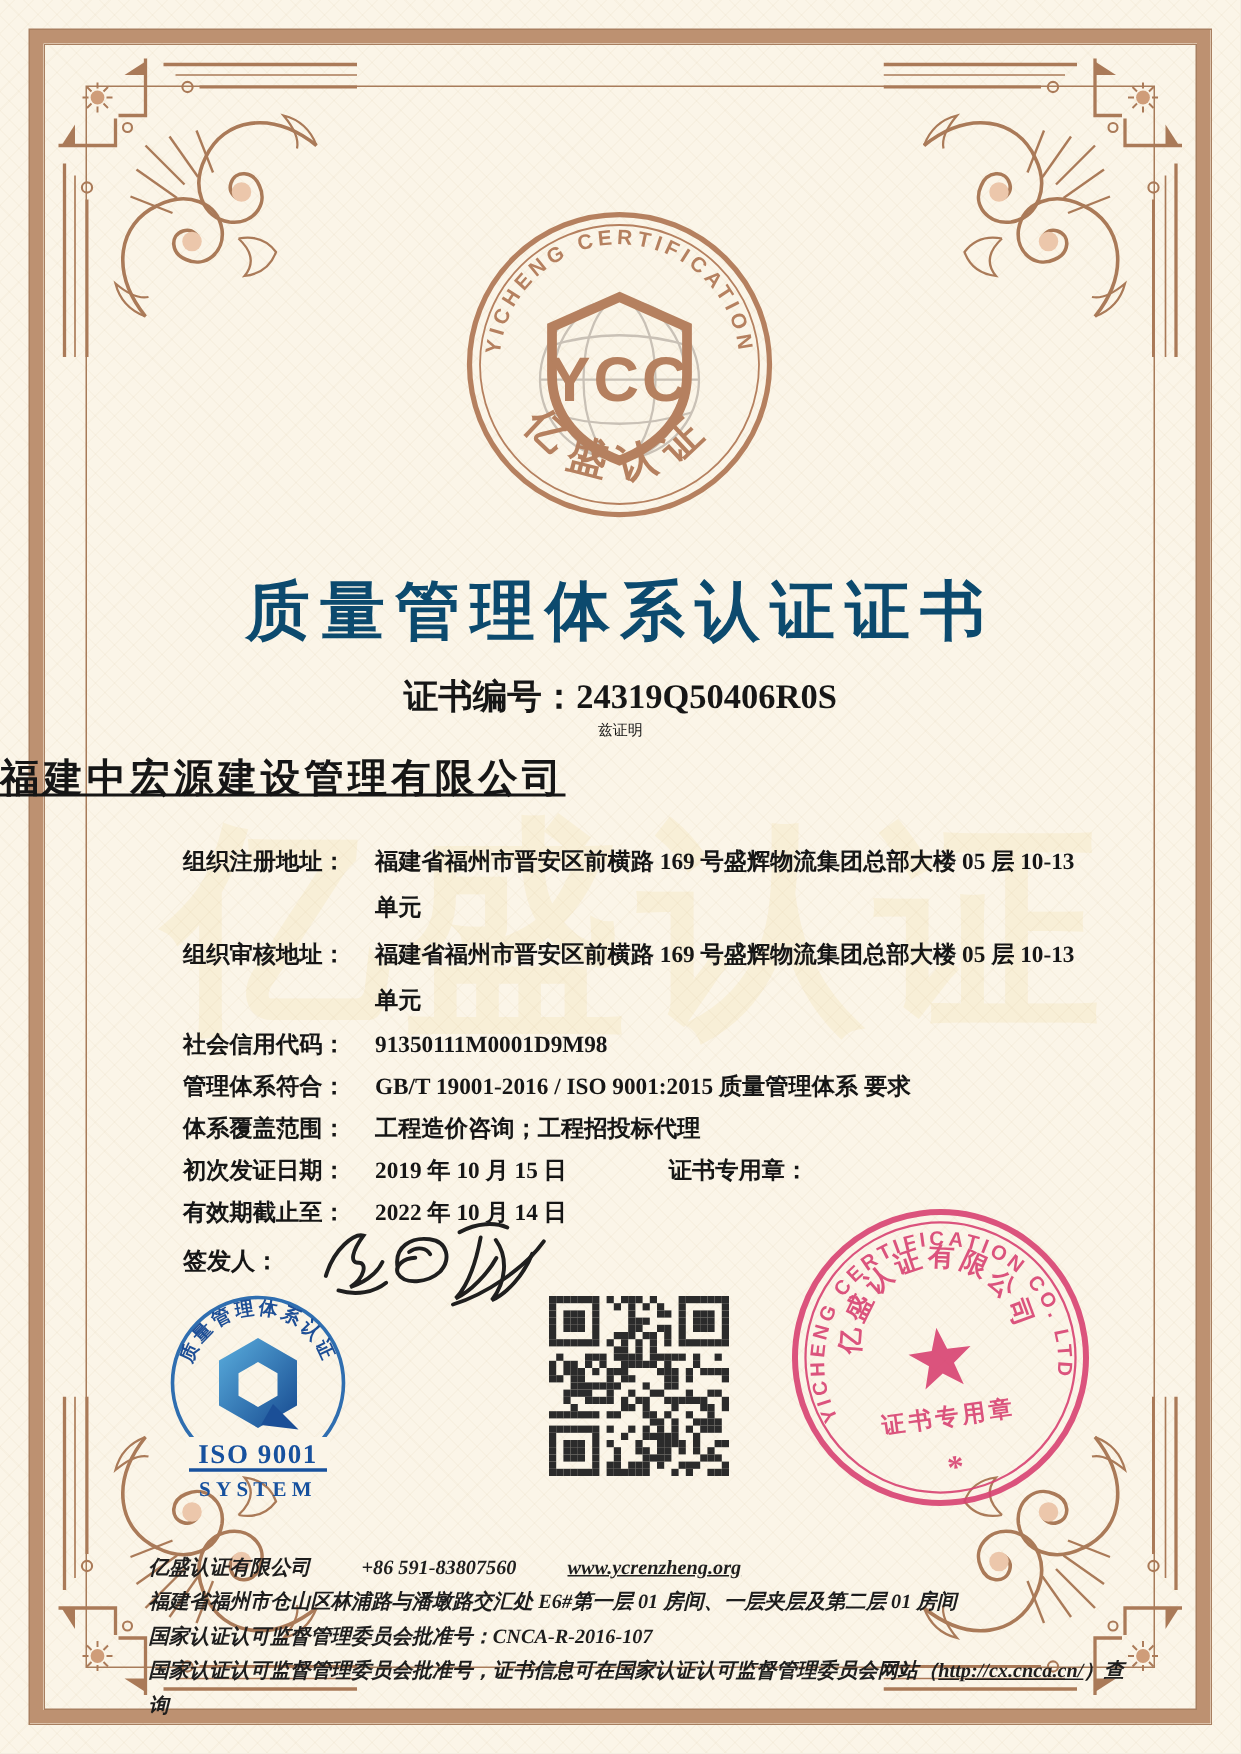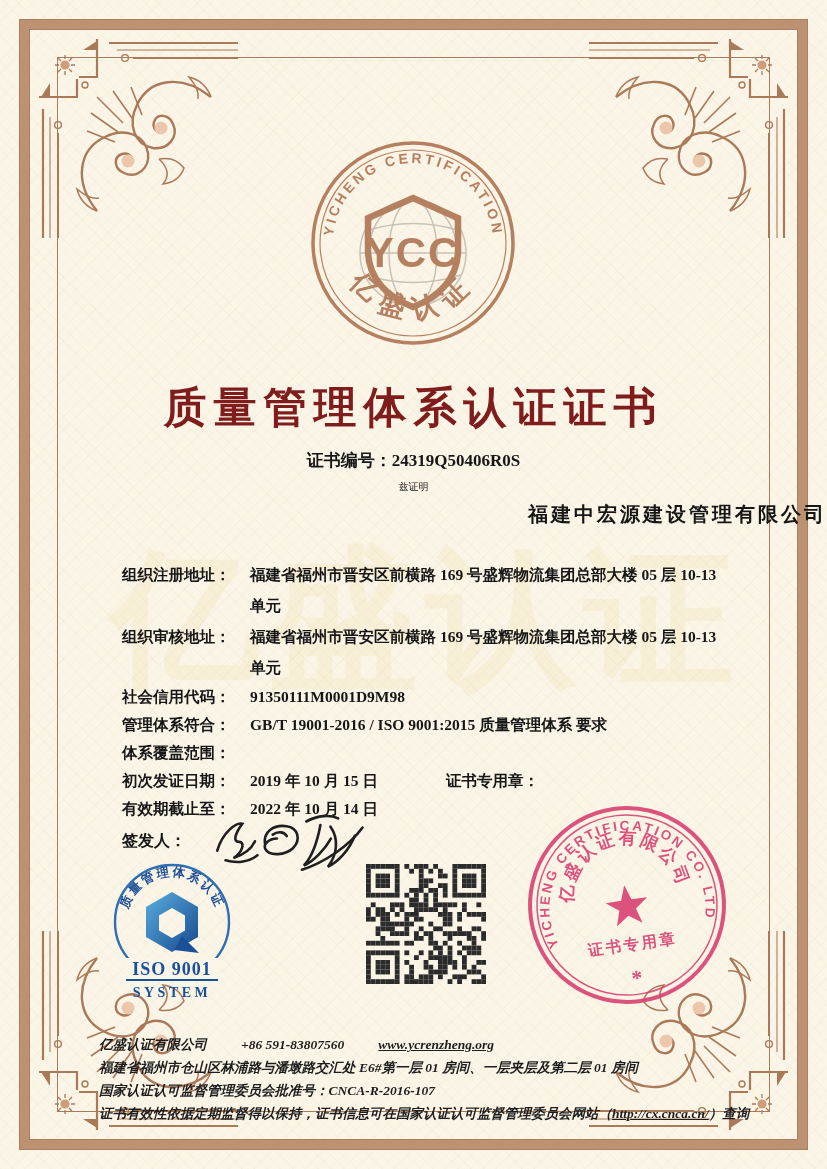--- a/index.html
+++ b/index.html
@@ -17,24 +17,24 @@
   .band{position:absolute;inset:20px;border:9px solid #bd9171;z-index:1;box-shadow:inset 0 0 0 1px #a87f60, 0 0 0 1px #a87f60;}
   .pinstripe{position:absolute;inset:57px;border:1.5px solid #a87c5a;z-index:1;}
   .corner{position:absolute;width:205px;height:205px;z-index:2;}
   .corner.tl{top:33px;left:33px;}
   .corner.tr{top:33px;right:33px;transform:scaleX(-1);}
   .corner.bl{bottom:33px;left:33px;transform:scaleY(-1);}
   .corner.br{bottom:33px;right:33px;transform:scale(-1,-1);}
   
   .logo{position:absolute;left:308px;top:138px;width:210px;height:210px;z-index:3;}
   .title{position:absolute;top:379px;left:0;width:100%;text-align:center;z-index:3;
-        font-family:"Liberation Sans",sans-serif;font-weight:bold;font-size:43px;letter-spacing:7px;color:#7f1d1d;}
-  .certno{position:absolute;top:449px;left:0;width:100%;text-align:center;font-size:17px;font-weight:bold;z-index:3;}
+        font-family:"Liberation Sans",sans-serif;font-weight:bold;font-size:43px;letter-spacing:7px;color:#0c4a6e;}
+  .certno{position:absolute;top:449px;left:0;width:100%;text-align:center;font-size:23px;font-weight:bold;z-index:3;}
   .statement{position:absolute;top:480px;left:0;width:100%;text-align:center;font-size:10px;z-index:3;}
-  .company{position:absolute;top:501px;left:0;width:100%;text-align:right;font-size:20px;font-weight:bold;letter-spacing:3px;z-index:3;}
+  .company{position:absolute;top:501px;left:0;width:100%;text-align:left;font-size:26px;font-weight:bold;letter-spacing:3px;z-index:3;text-decoration:underline;}
   .fields{position:absolute;left:122px;top:559px;width:612px;font-size:15.5px;font-weight:bold;z-index:3;}
   .row{display:flex;line-height:31px;}
   .row.single{line-height:28px;}
   .row .label{width:128px;flex:none;}
   .row .value{flex:1;}
   .row .extra{margin-left:68px;}
   .sign-label{position:absolute;left:122px;top:831px;font-size:16px;font-weight:bold;z-index:3;}
   .signature{position:absolute;left:203px;top:798px;width:178px;height:88px;z-index:3;}
   .iso-badge{position:absolute;left:86px;top:858px;width:172px;height:148px;z-index:3;}
   .qr{position:absolute;left:366px;top:864px;width:120px;height:120px;z-index:3;}
@@ -149,20 +149,21 @@
     <div class="row single">
       <span class="label">社会信用代码：</span>
       <span class="value">91350111M0001D9M98</span>
     </div>
     <div class="row single">
       <span class="label">管理体系符合：</span>
       <span class="value">GB/T 19001-2016 / ISO 9001:2015 质量管理体系 要求</span>
     </div>
     <div class="row single">
       <span class="label">体系覆盖范围：</span>
+      <span class="value">工程造价咨询；工程招投标代理</span>
     </div>
     <div class="row single">
       <span class="label">初次发证日期：</span>
       <span class="value"><span>2019 年 10 月 15 日</span><span class="extra">证书专用章：</span></span>
     </div>
     <div class="row single">
       <span class="label">有效期截止至：</span>
       <span class="value">2022 年 10 月 14 日</span>
     </div>
   </div>
@@ -540,17 +541,17 @@
     </g>
   </svg>
 
   <div class="footer">
     <div>
       <span>亿盛认证有限公司</span><span class="gap"></span><span>+86 591-83807560</span><span class="gap"></span><span class="u">www.ycrenzheng.org</span>
     </div>
     <div>福建省福州市仓山区林浦路与潘墩路交汇处 E6#第一层 01 房间、一层夹层及第二层 01 房间</div>
     <div>国家认证认可监督管理委员会批准号：CNCA-R-2016-107</div>
     <div>
-      <span>证书有效性依据定期监督得以保持，证书信息可在国家认证认可监督管理委员会网站（</span><span class="u">http://cx.cnca.cn/</span><span>）查询</span>
+      <span>国家认证认可监督管理委员会批准号，证书信息可在国家认证认可监督管理委员会网站（</span><span class="u">http://cx.cnca.cn/</span><span>）查询</span>
     </div>
   </div>
 
 </div>
 
 </body></html>

